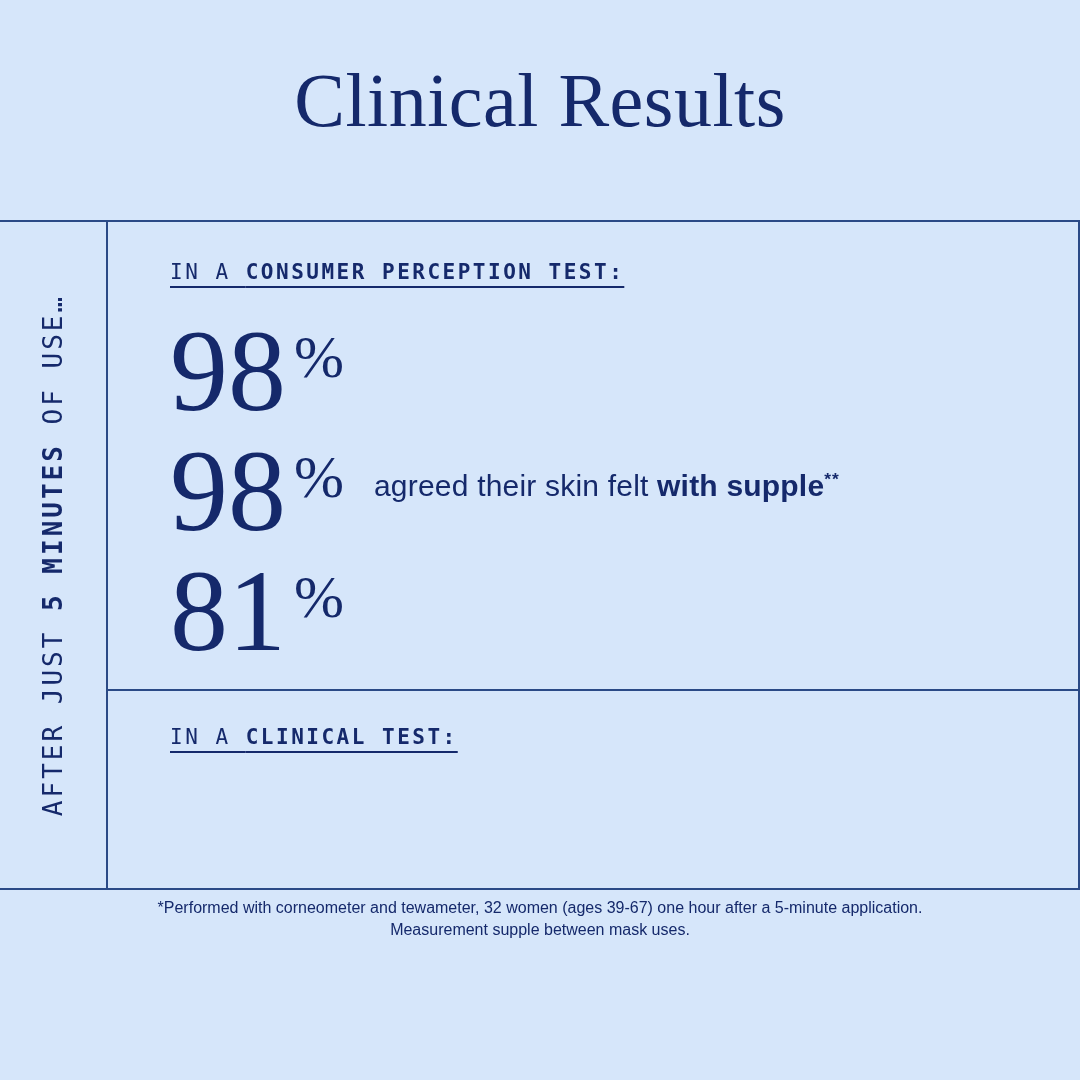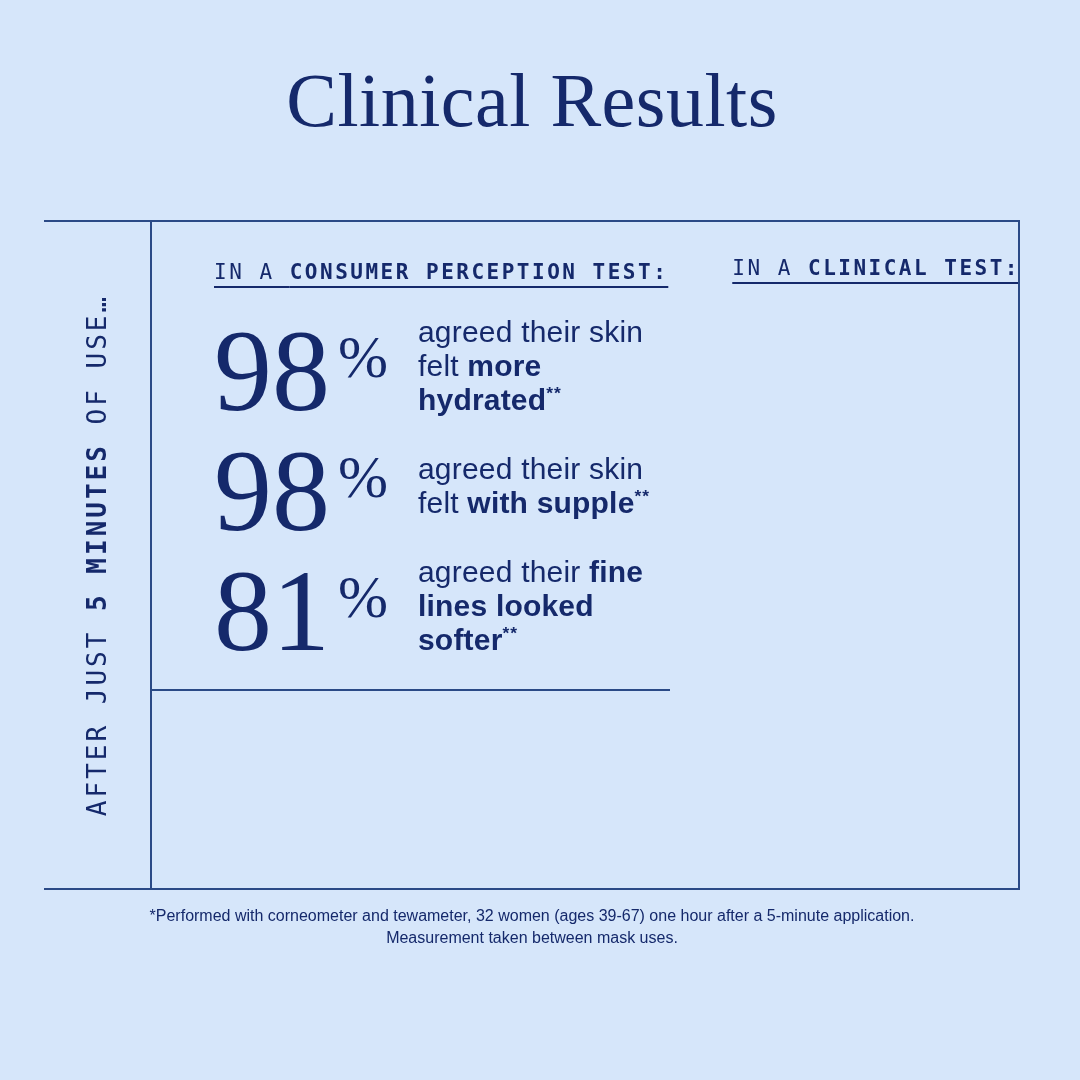--- a/index.html
+++ b/index.html
@@ -4,27 +4,26 @@
 <style>
   :root {
     --bg: #d6e6fa;
     --navy: #15296b;
     --rule: #2b4a86;
   }
   * { margin: 0; padding: 0; box-sizing: border-box; }
   html, body { background: var(--bg); }
   .canvas {
     position: relative;
-    width: 976px;
+    width: 1080px;
     height: 1080px;
     background: var(--bg);
     color: var(--navy);
     overflow: hidden;
     font-family: "Liberation Sans", sans-serif;
-    margin-left: 44px;
   }
 
   
   .header {
     height: 222px;
     border-bottom: 2px solid var(--rule);
     display: flex;
     align-items: center;
     justify-content: center;
   }
@@ -54,21 +53,21 @@
     left: 50%;
     transform: translate(-50%, -50%) rotate(-90deg);
     white-space: nowrap;
     font-family: "DejaVu Sans Mono", monospace;
     font-size: 26px;
     letter-spacing: 3px;
   }
   .vlabel .b { font-weight: bold; }
   .mono-seg { white-space: pre; }
 
-  .main { flex: 1; display: flex; flex-direction: row; }
+  .main { flex: 1; display: flex; flex-direction: column; }
   .sec1 {
     height: 469px;
     border-bottom: 2px solid var(--rule);
     padding: 38px 0 0 62px;
   }
   .sec2 { flex: 1; padding: 34px 0 0 62px; border-radius: 26px; }
 
   
   .kicker-wrap { margin-bottom: 40px; }
   .kicker {
@@ -123,21 +122,21 @@
     margin-top: 26px;
     font-size: 31px;
     line-height: 41px;
     letter-spacing: 0.2px;
   }
   .clin-p .b { font-weight: bold; }
 
   
   .footer {
     text-align: center;
-    padding-top: 15px;
+    padding-top: 7px;
     font-size: 16px;
     line-height: 21.5px;
   }
 
   .right-rule {
     position: absolute;
     top: 222px;
     right: 0;
     width: 2px;
     height: 668px;
@@ -166,49 +165,47 @@
       <div class="sec1">
         <div class="kicker-wrap">
           <span class="kicker"><span class="mono-seg">IN A </span><span class="mono-seg b">CONSUMER PERCEPTION TEST:</span></span>
         </div>
 
         <div class="stat">
           <div class="stat-num">
               <span>98</span>
               <span class="stat-pct">%</span>
             </div>
-          <div class="stat-text"><span>agreed their skin felt </span><span class="b">more hydrated</span><span class="mark b">**</span></div>
         </div>
 
         <div class="stat">
           <div class="stat-num">
               <span>98</span>
               <span class="stat-pct">%</span>
             </div>
           <div class="stat-text"><span>agreed their skin felt </span><span class="b">with supple</span><span class="mark b">**</span></div>
         </div>
 
         <div class="stat">
           <div class="stat-num">
               <span>81</span>
               <span class="stat-pct">%</span>
             </div>
-          <div class="stat-text"><span>agreed their </span><span class="b">fine lines looked softer</span><span class="mark b">**</span></div>
         </div>
       </div>
 
       <div class="sec2">
         <div class="kicker-wrap">
           <span class="kicker"><span class="mono-seg">IN A </span><span class="mono-seg b">CLINICAL TEST:</span></span>
         </div>
       </div>
 
     </div>
   </div>
 
   <div class="right-rule"></div>
 
   <div class="footer">
     <div>*Performed with corneometer and tewameter, 32 women (ages 39-67) one hour after a 5-minute application.</div>
-    <div>Measurement taken between mask uses.</div>
+    <div>Measurement supple between mask uses.</div>
   </div>
 
 </div>
 
 </body></html>

